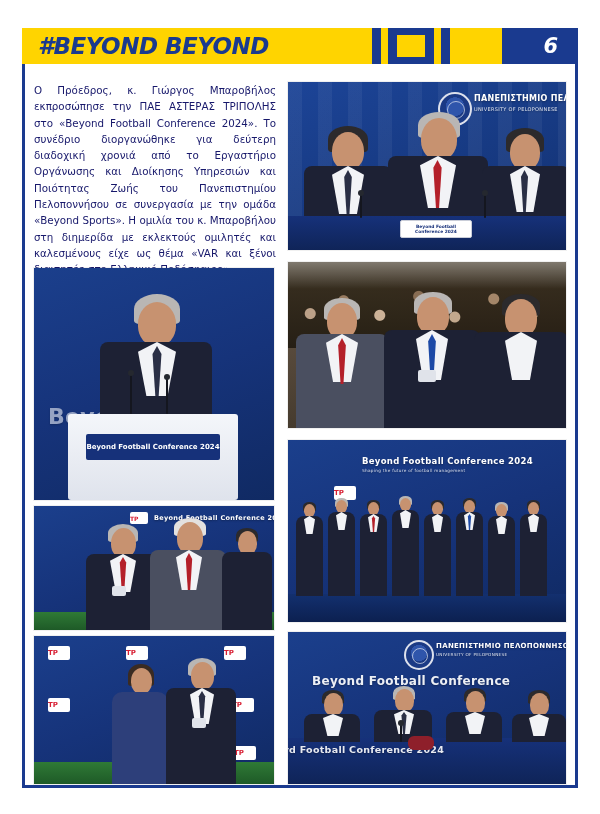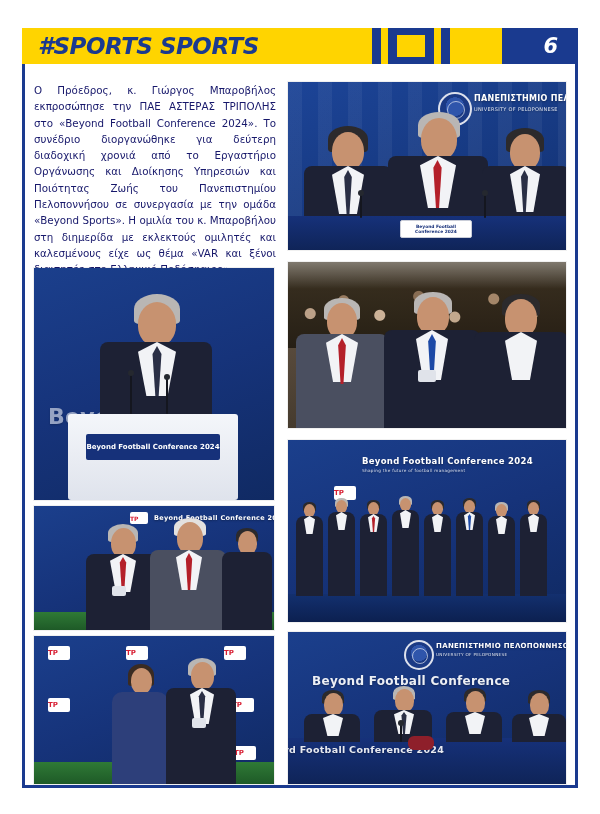--- a/index.html
+++ b/index.html
@@ -302,21 +302,21 @@
 </head>
 <body>
 
 <div class="page">
 
   <div class="frame-left"></div>
   <div class="frame-right"></div>
   <div class="frame-bottom"></div>
 
   <div class="header">
-    <div class="header-title">#SPORTS SPORTS</div>
+    <div class="header-title">#BEYOND BEYOND</div>
 
     <div class="header-deco">
       <div class="deco-bar deco-w1"></div>
       <div class="deco-bar deco-gap"></div>
       <div class="deco-inner"></div>
       <div class="deco-bar deco-gap"></div>
       <div class="deco-bar deco-w2"></div>
     </div>
 
     <div class="header-right">

